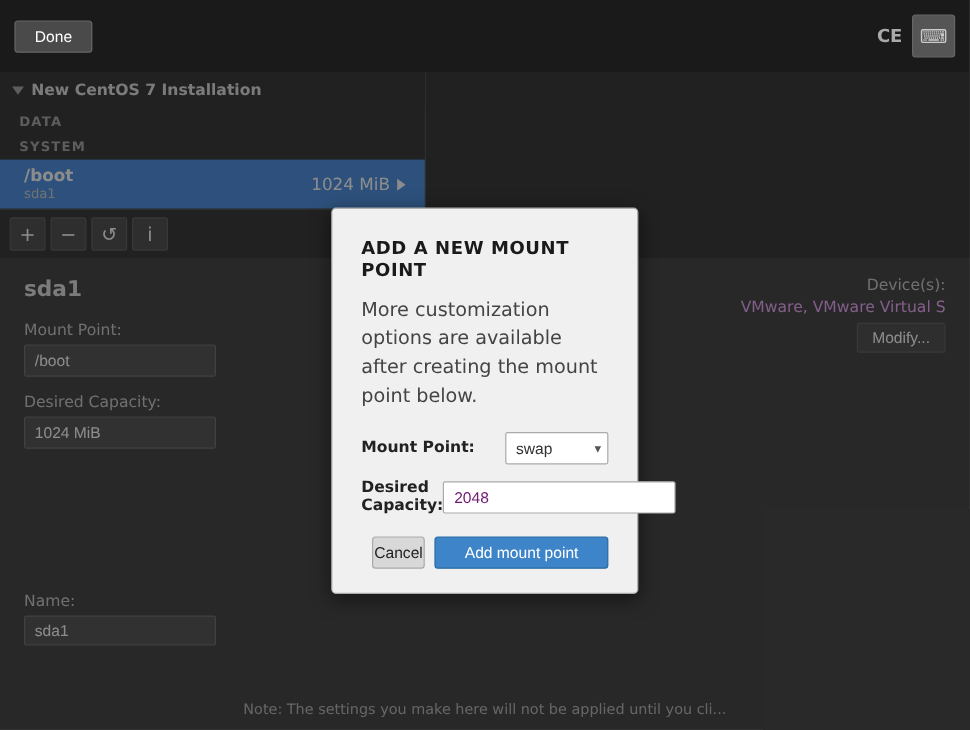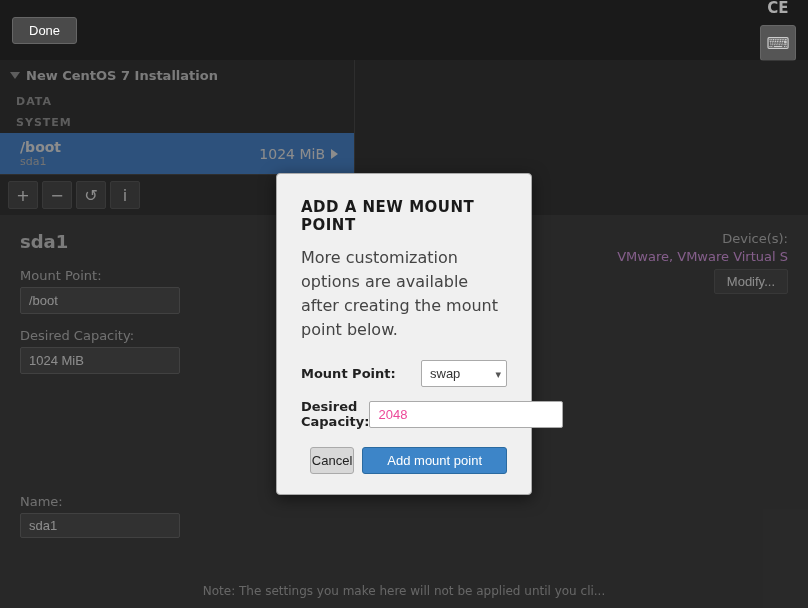--- a/index.html
+++ b/index.html
@@ -26,21 +26,20 @@
     .header-title {
       font-size: 18px;
       font-weight: bold;
       color: #ffffff;
       letter-spacing: 1px;
     }
     .header-right {
       display: flex;
       align-items: center;
       gap: 8px;
-      flex-direction: column;
     }
     .header-ce {
       font-size: 15px;
       color: #aaa;
       font-weight: bold;
     }
     .btn-done {
       background: #4a4a4a;
       border: 1px solid #666;
       color: #fff;
@@ -303,21 +302,21 @@
       top: 50%;
       transform: translateY(-50%);
       pointer-events: none;
       color: #555;
       font-size: 11px;
     }
     .dialog-text-input {
       flex: 1;
       background: #fff;
       border: 1px solid #aaa;
-      color: #ec4899;
+      color: #701a75;
       padding: 5px 8px;
       font-size: 13px;
       border-radius: 2px;
     }
     .dialog-buttons {
       display: flex;
       justify-content: flex-end;
       gap: 8px;
       margin-top: 18px;
     }

